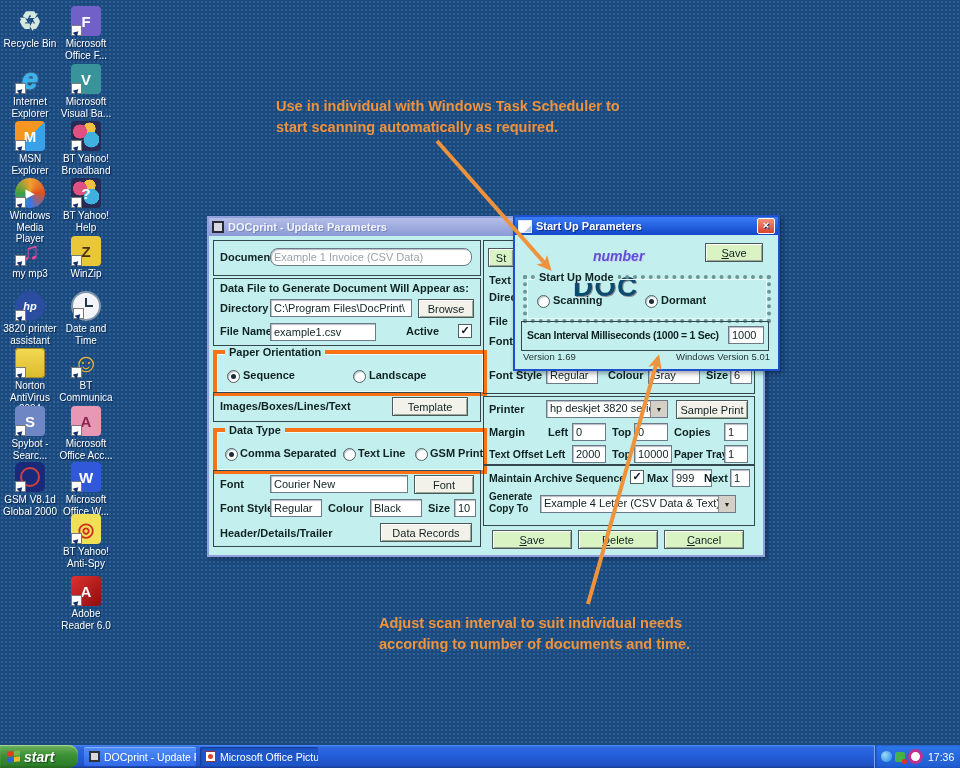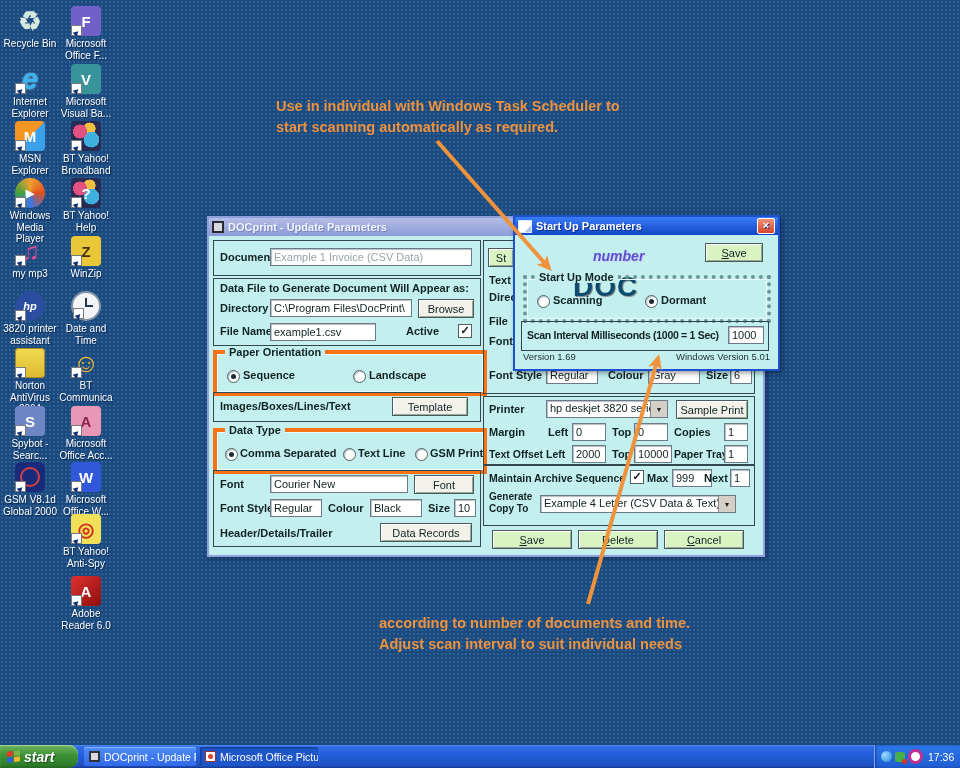--- a/index.html
+++ b/index.html
@@ -56,21 +56,21 @@
   .titlefill{flex:1;}
   
   .bx{position:absolute;border:1px solid #33484e;}
   .gbx{position:absolute;border:4px solid #f97316;box-shadow:1px 1px 0 #eafcfc inset, -1px -1px 0 #eafcfc inset;}
   .gbx.dot{border-style:dotted;border-color:#6f9494;}
   .gtitle{position:absolute;top:-8px;left:8px;background:#c3f0ef;padding:0 4px;font-weight:bold;}
   .lbl{position:absolute;font-weight:bold;white-space:nowrap;}
   .sm{font-size:10.5px;}
   .fld{position:absolute;background:#fff;border:1px solid #6a7a88;box-shadow:inset 1px 1px 1px rgba(10,30,50,.3);
     font-family:"Liberation Sans",sans-serif;font-size:11px;padding:0 3px;height:18px;box-sizing:border-box;color:#122;}
-  .fld.gray{color:#9aa4a8;}
+  .fld.gray{color:#9aa4a8;border-radius:8px;}
   .btn{position:absolute;display:flex;align-items:center;justify-content:center;font-size:11px;cursor:pointer;
     background:#f2f2ea;border:1px solid #4a5a5a;box-shadow:inset 1px 1px 0 #fff, inset -1px -1px 0 #9aa89a;height:19px;box-sizing:border-box;}
   .btn.green{background:#d9f3c3;}
   .btn u{text-decoration:underline;}
   .radio{position:absolute;width:11px;height:11px;border-radius:50%;background:#fff;border:1px solid #506060;box-shadow:inset 1px 1px 1px #aebec6;}
   .radio.on::after{content:"";position:absolute;inset:3px;background:#1a2c38;border-radius:50%;}
   .cb{position:absolute;width:12px;height:12px;background:#fff;border:1px solid #506060;font-size:11px;line-height:10px;
     font-weight:bold;color:#0a1a28;text-align:center;}
   .dd{position:absolute;display:flex;height:18px;box-sizing:border-box;background:#fff;border:1px solid #6a7a88;box-shadow:inset 1px 1px 1px rgba(10,30,50,.3);}
   .dd .val{flex:1;font-size:11px;padding:1px 3px;white-space:nowrap;overflow:hidden;}
@@ -400,22 +400,22 @@
       <span class="vtxt" style="left:8px;top:116px">Version 1.69</span>
       <span class="vtxt" style="right:8px;top:116px">Windows Version 5.01</span>
     </div>
   </div>
 
   <div class="note" style="left:276px;top:96px">
     <div>Use in individual with Windows Task Scheduler to</div>
     <div>start scanning automatically as required.</div>
   </div>
   <div class="note" style="left:379px;top:613px">
+    <div>Adjust scan interval to suit individual needs</div>
     <div>according to number of documents and time.</div>
-    <div>Adjust scan interval to suit individual needs</div>
   </div>
 
   <svg id="arrows" width="960" height="768">
     <defs>
       <marker id="ah" markerUnits="userSpaceOnUse" markerWidth="18" markerHeight="16" refX="12" refY="8" orient="auto">
         <path d="M1,1 L16,8 L1,15 L5,8 z" fill="#ef923c"></path>
       </marker>
     </defs>
     <line x1="437" y1="141" x2="549" y2="268" stroke="#ef923c" stroke-width="4" marker-end="url(#ah)"></line>
     <line x1="588" y1="604" x2="658" y2="358" stroke="#ef923c" stroke-width="4" marker-end="url(#ah)"></line>

